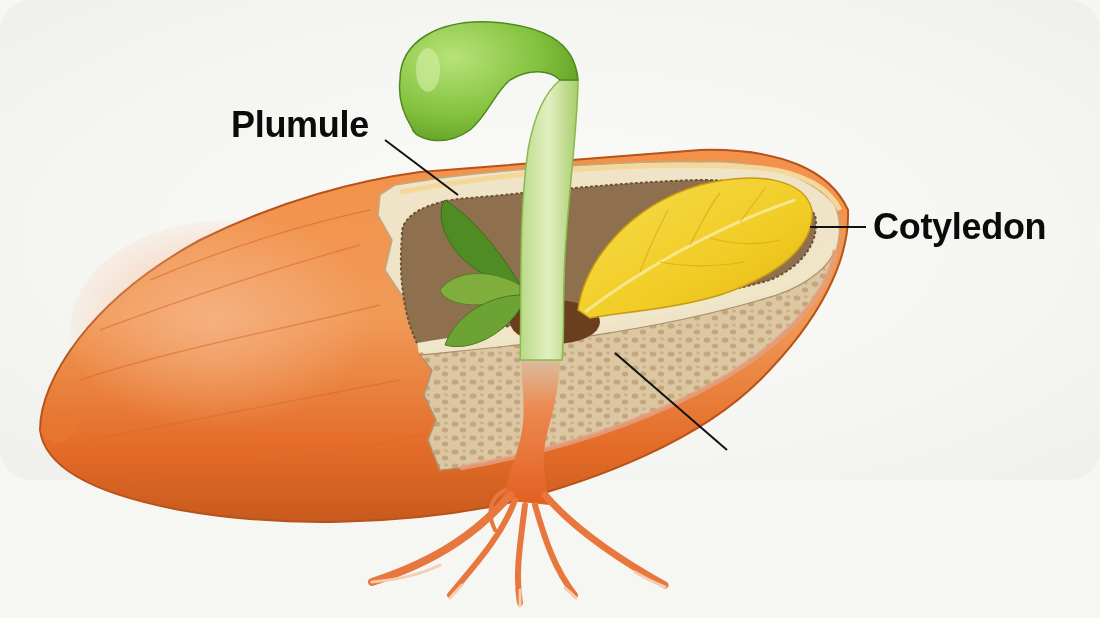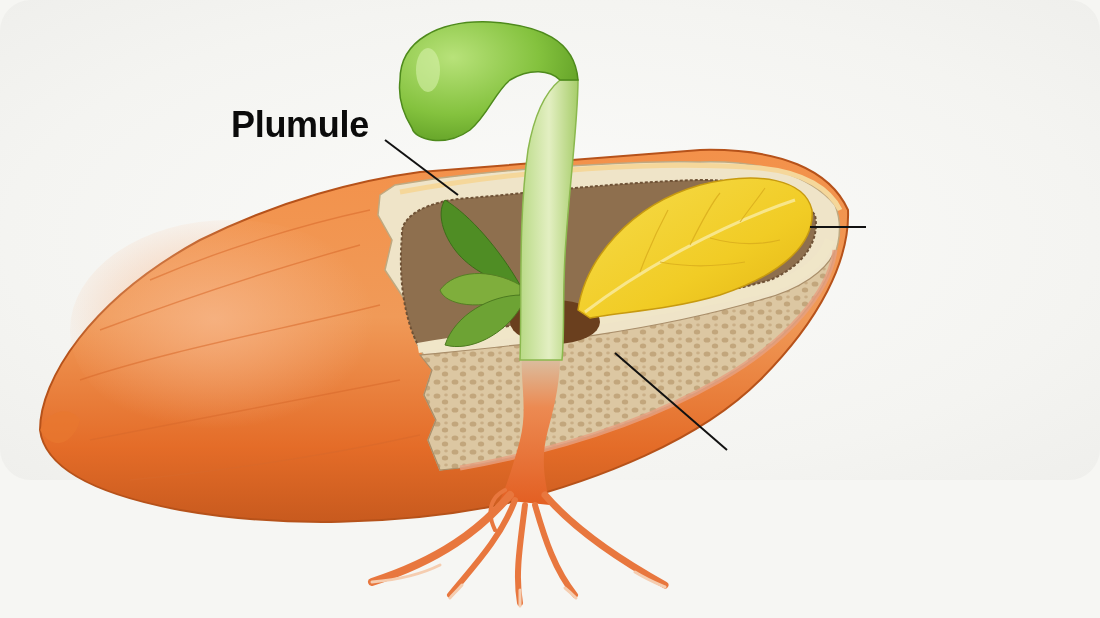--- a/index.html
+++ b/index.html
@@ -178,13 +178,14 @@
     </g>
 
     <g stroke="#111" stroke-width="2" fill="none">
       <line x1="385" y1="140" x2="458" y2="195"></line>
       <line x1="810" y1="227" x2="866" y2="227"></line>
       <line x1="615" y1="353" x2="727" y2="450"></line>
     </g>
   </svg>
 
   <div class="label label-plumule">Plumule</div>
+  <div class="label label-cotyledon">Cotyledon</div>
 </div>
 
 </body></html>

